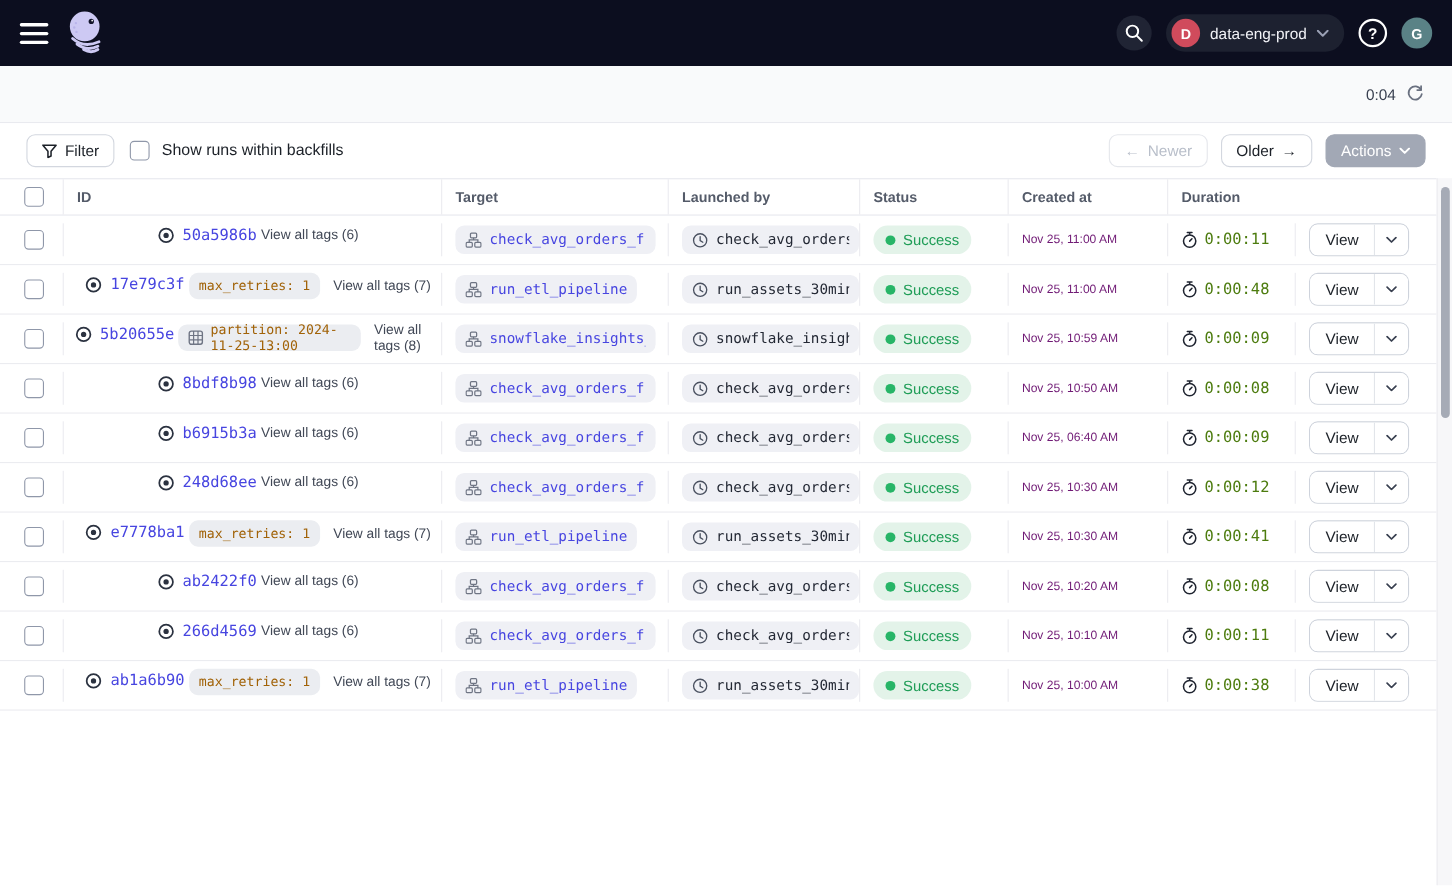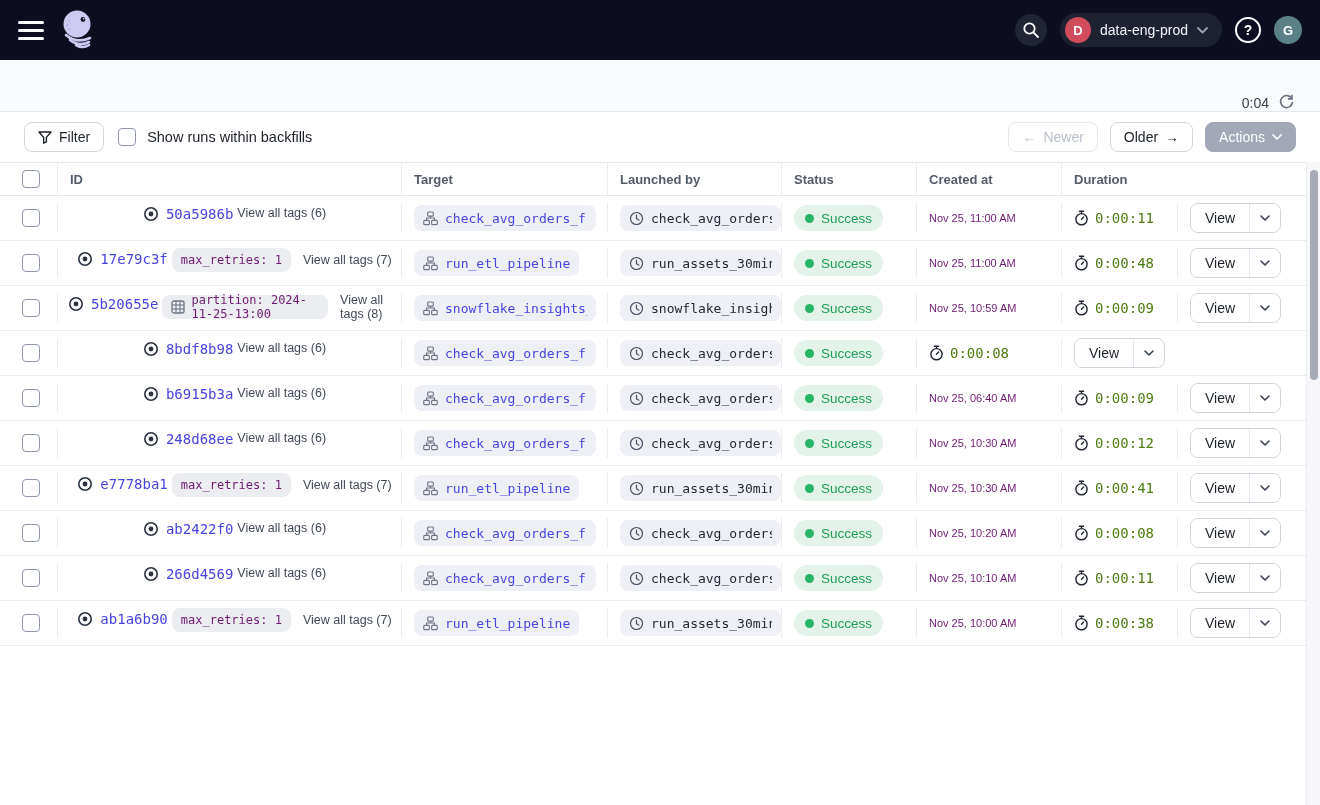--- a/index.html
+++ b/index.html
@@ -24,21 +24,21 @@
   .deploy-badge { width:26px; height:26px; border-radius:50%; background:#d04b5c; color:#fff;
     font-size:13px; font-weight:700; display:flex; align-items:center; justify-content:center; }
   .deploy-name { color:#f2f3f7; font-size:14px; font-weight:500; }
   .help-btn { width:26px; height:26px; border-radius:50%; border:2px solid #fff; background:none;
     color:#fff; font-size:14px; font-weight:700; display:flex; align-items:center; justify-content:center; cursor:pointer; }
   .avatar { width:28px; height:28px; border-radius:50%; background:#5a8286; color:#fff; font-size:13px;
     font-weight:600; display:flex; align-items:center; justify-content:center; cursor:pointer; }
 
   
   .tabsbar { height:52px; background:#f9fafb; border-bottom:1px solid #e7e8ee; display:flex;
-    align-items:flex-end; padding:0 25px; }
+    align-items:center; padding:0 25px; }
   .tabs { display:flex; gap:30px; }
   .tab { display:flex; align-items:center; font-size:14px; color:#394050; cursor:pointer;
     position:relative; border-bottom:2px solid transparent; font-weight:500; }
   .tab.active { color:#4745e0; border-bottom-color:#4745e0; }
   .tabs-right { margin-left:auto; display:flex; align-items:center; gap:9px; color:#394050; font-size:14px; }
 
   
   .toolbar { height:50px; background:#fff; display:flex; align-items:center; padding:0 24px; gap:14px; }
   .btn { height:30px; border-radius:8px; border:1px solid #d3d7df; background:#fff; font-size:14px;
     color:#1c2128; display:inline-flex; align-items:center; gap:7px; padding:0 13px; cursor:pointer;
@@ -60,21 +60,21 @@
   .c-check { display:flex; align-items:center; justify-content:flex-start; padding-left:22px; }
   .trow { border-bottom:1px solid #ebecf0; padding:7px 0; }
   .trow .cell { display:flex; align-items:center; }
   .trow .c-id { flex-direction:row; align-items:flex-start; justify-content:center; padding-left:10px; gap:4px; }
   .id-line { display:flex; align-items:center; gap:7px; height:22px; }
   .run-id { font-family:"DejaVu Sans Mono", monospace; font-size:14px; color:#4745e0;
     text-decoration:none; cursor:pointer; }
   .tag-line { display:flex; align-items:center; gap:12px; min-height:20px; }
   .tag-pill { display:inline-flex; align-items:center; gap:6px; height:24px; padding:0 9px;
     background:#ebedf1; border-radius:8px; font-family:"DejaVu Sans Mono", monospace; font-size:12px;
-    color:#701a75; cursor:pointer; }
+    color:#a16207; cursor:pointer; }
   .view-all { font-size:12.5px; color:#414856; text-decoration:none; cursor:pointer; }
   .pill { display:inline-flex; align-items:center; gap:7px; height:26px; padding:0 9px;
     background:#eff0f5; border-radius:8px; max-width:182px; overflow:hidden; white-space:nowrap; cursor:pointer; }
   .pill .pill-text { font-family:"DejaVu Sans Mono", monospace; font-size:13px; color:#232834; overflow:hidden; }
   .pill .pill-text.accent { color:#4745e0; }
   .status-pill { display:inline-flex; align-items:center; gap:7px; height:26px; padding:0 11px;
     background:#e3f3e9; border-radius:13px; font-size:13.5px; color:#1f9d57; font-weight:500; }
   .status-dot { width:9px; height:9px; border-radius:50%; background:#27b567; }
   .c-created { font-size:11px; color:#701a75; }
   .c-duration { gap:6px; }
@@ -443,20 +443,23 @@
         </svg>
         <span class="pill-text">check_avg_orders_f…</span>
       </span>
     </div>
     <div class="cell c-status">
       <span class="status-pill">
         <span class="status-dot"></span>
         <span>Success</span>
       </span>
     </div>
+    <div class="cell c-created">
+      <span>Nov 25, 10:50 AM</span>
+    </div>
     <div class="cell c-duration">
       <svg width="15" height="16" viewBox="0 0 15 16">
         <circle cx="7.5" cy="9.2" r="5.6" stroke="#1f2430" stroke-width="1.4" fill="none"></circle>
         <line x1="5.4" y1="1.3" x2="9.6" y2="1.3" stroke="#1f2430" stroke-width="1.4" stroke-linecap="round"></line>
         <line x1="7.5" y1="1.3" x2="7.5" y2="3.4" stroke="#1f2430" stroke-width="1.4"></line>
         <line x1="7.5" y1="9.2" x2="9.6" y2="7.1" stroke="#1f2430" stroke-width="1.4" stroke-linecap="round"></line>
       </svg>
       <span class="mono dur">0:00:08</span>
     </div>
     <div class="cell c-view">

